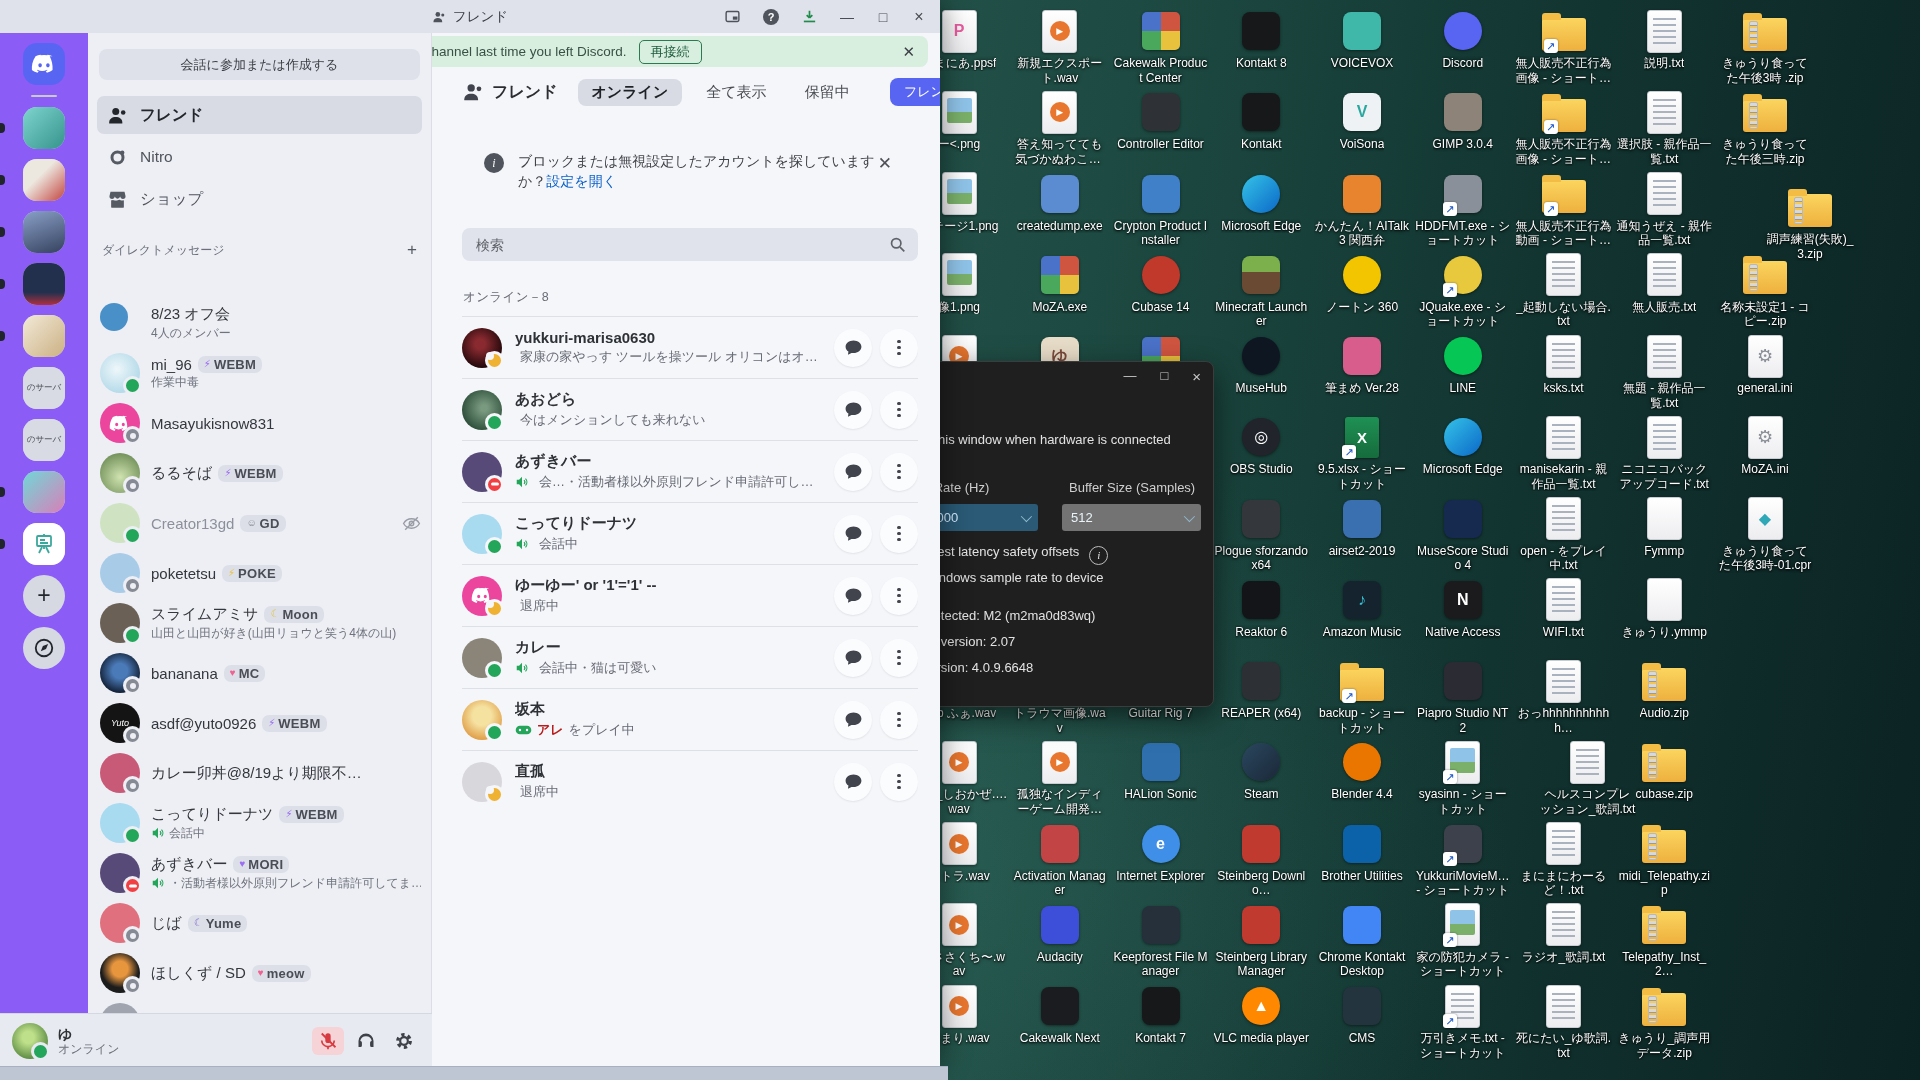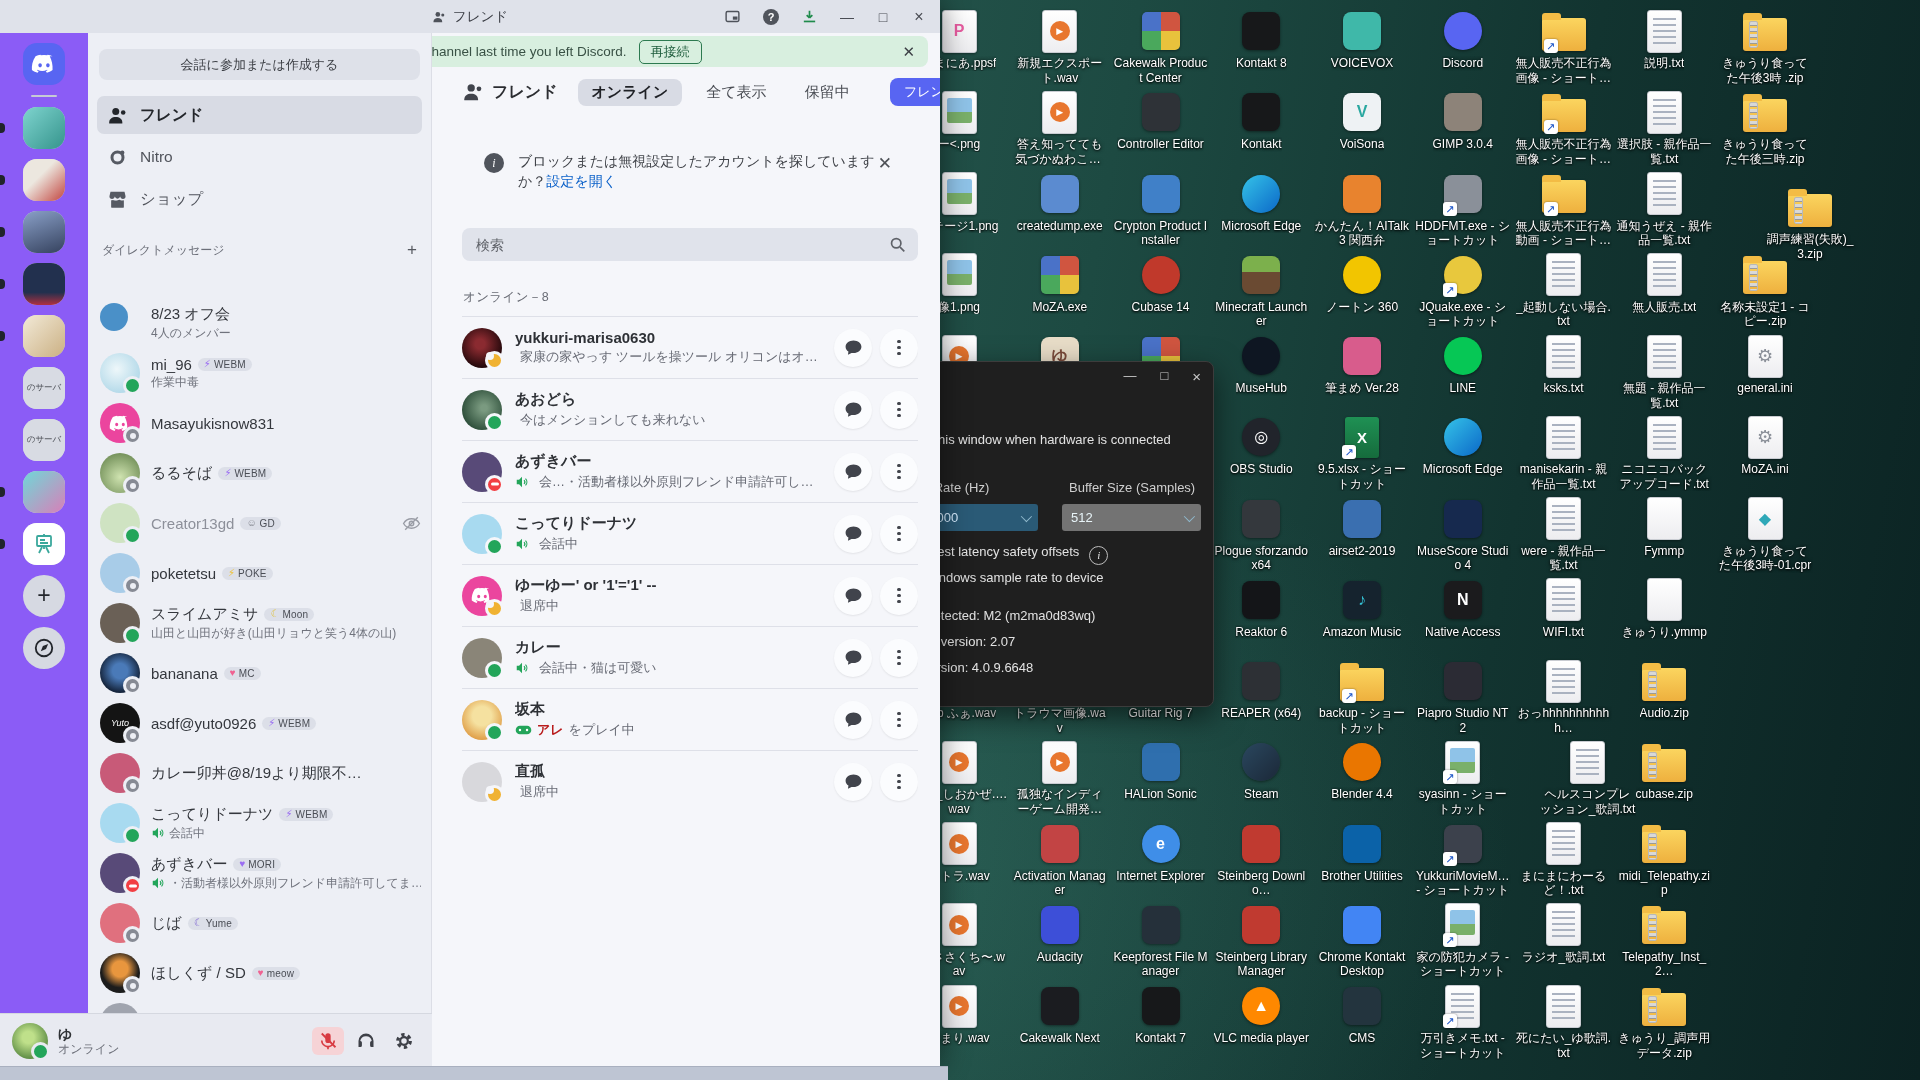--- a/index.html
+++ b/index.html
@@ -106,21 +106,21 @@
   .st-off{background:#868a94}
   .st-off::after{content:"";position:absolute;width:6px;height:6px;border-radius:50%;background:var(--ring);top:50%;left:50%;transform:translate(-50%,-50%)}
   .av.group .g1{position:absolute;left:0;top:0;width:28px;height:28px;border-radius:50%}
   .av.group{background:transparent!important}
   .dm-main{min-width:0;flex:1}
   .dm-top{display:flex;align-items:center;gap:6px}
   .dm-name{font-size:15px;color:#34373d;white-space:nowrap;overflow:hidden;text-overflow:ellipsis;max-width:215px}
   .dm-name.muted{color:#8d909a}
   .badge{display:inline-flex;align-items:center;gap:3px;background:#dcdfe8;border-radius:7px;padding:1px 6px;flex:none}
   .badge .b-ic{font-size:10px;line-height:1}
-  .badge .b-tx{font-size:10px;font-weight:normal;color:#4a4d55;letter-spacing:.02em}
+  .badge .b-tx{font-size:13px;font-weight:bold;color:#4a4d55;letter-spacing:.02em}
   .dm-sub{font-size:12px;color:#70737d;white-space:nowrap;overflow:hidden;text-overflow:ellipsis;display:flex;align-items:center;gap:4px;margin-top:1px}
   .spk{width:14px;height:14px;flex:none}
   .eye-ic{width:19px;height:19px;flex:none;margin-left:4px}
   
   .userpanel{position:absolute;left:0;bottom:0;width:432px;height:54px;background:#e8eaf1;border-top:1px solid #d5d8e0;
     display:flex;align-items:center;padding:0 12px;box-sizing:border-box;gap:10px;z-index:3;--ring:#e8eaf1}
   .userpanel .av{width:36px;height:36px}
   .uinfo{flex:1;min-width:0}
   .uname{font-size:14px;font-weight:bold;color:#2e3135;line-height:16px}
   .ustatus{font-size:12px;color:#6c6f79;line-height:14px}
@@ -917,21 +917,21 @@
       <div class="dlabel">manisekarin - 親作品一覧.txt</div>
     </div>
 
     <div class="dicon" style="left: 1515.5px; top: 495.5px;">
       <div class="ic k-txt">
         <span class="box">
           <span class="glyph"></span>
         </span>
 
       </div>
-      <div class="dlabel">were - 親作品一覧.txt</div>
+      <div class="dlabel">open - をプレイ中.txt</div>
     </div>
 
     <div class="dicon" style="left: 1515.5px; top: 576.75px;">
       <div class="ic k-txt">
         <span class="box">
           <span class="glyph"></span>
         </span>
 
       </div>
       <div class="dlabel">WIFI.txt</div>

